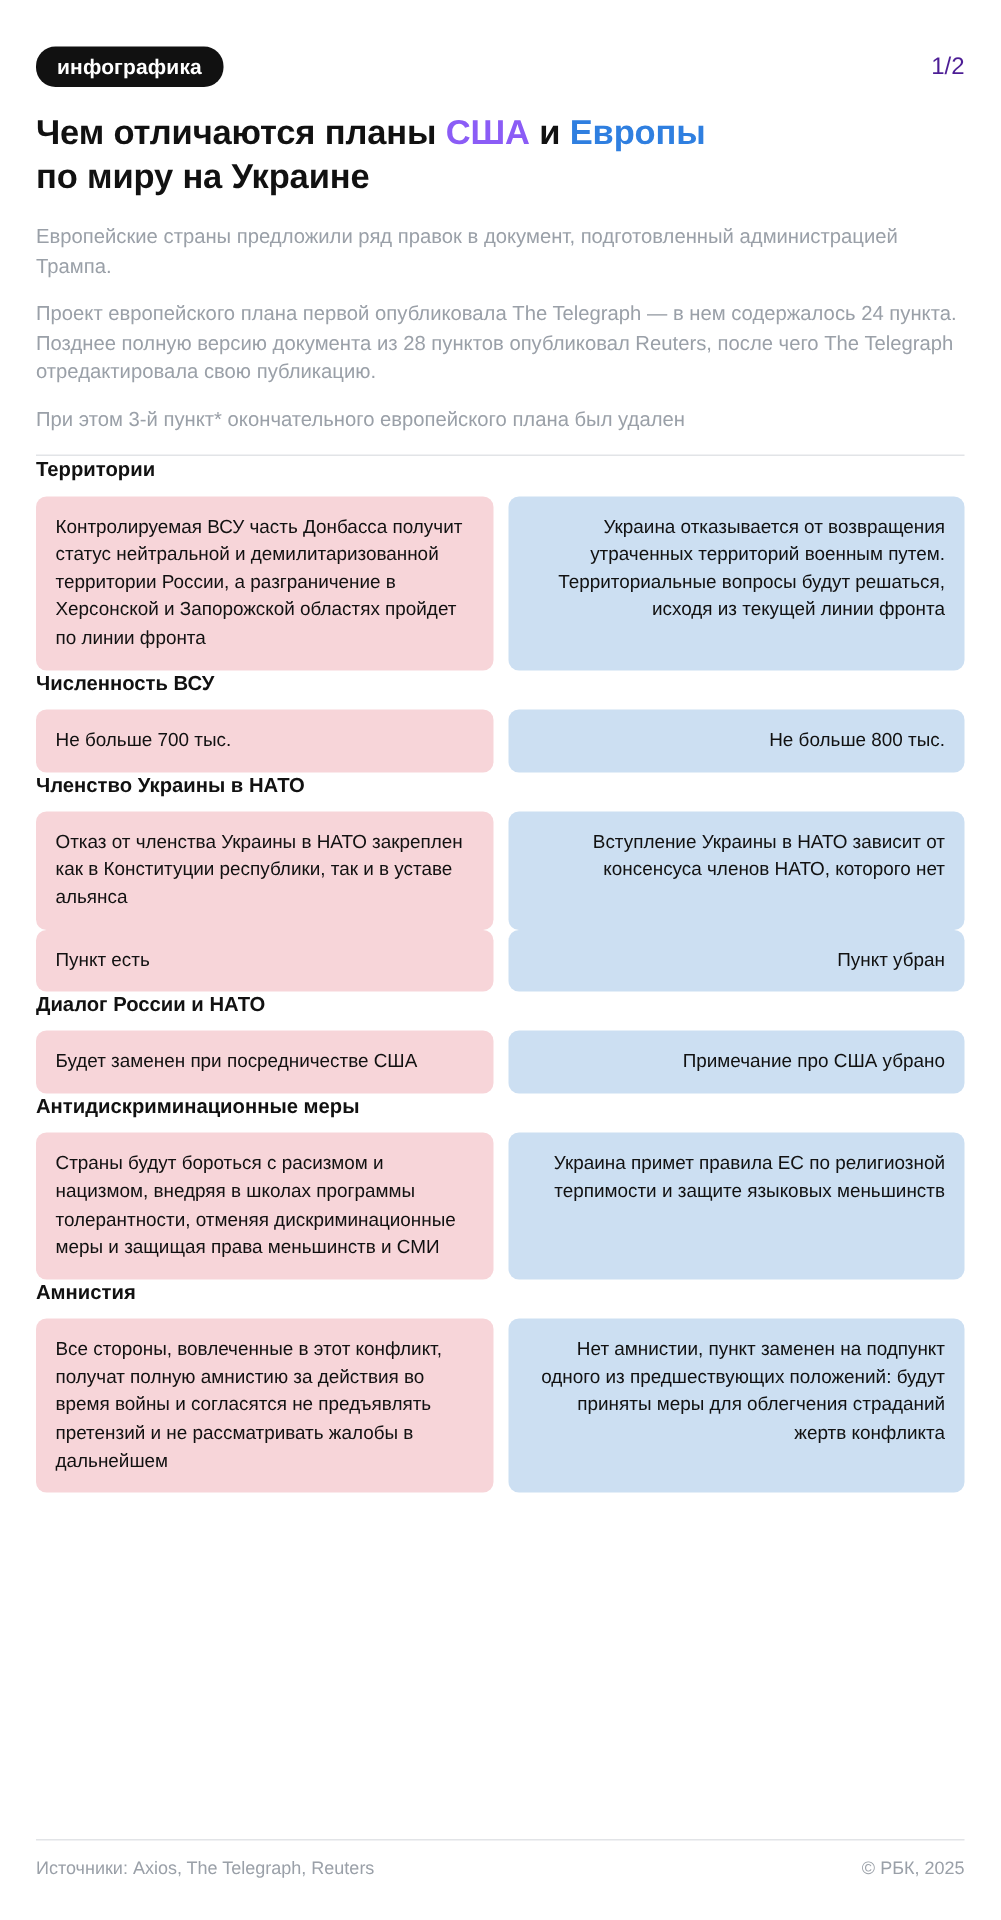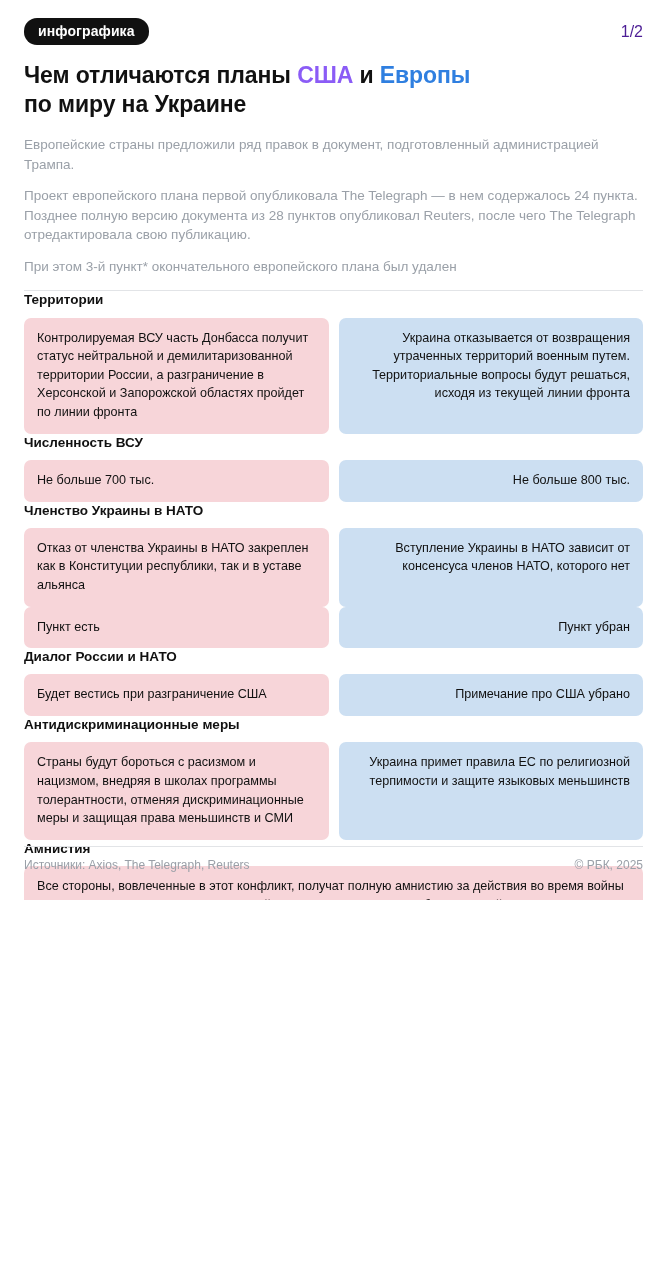--- a/index.html
+++ b/index.html
@@ -5,23 +5,23 @@
   * { box-sizing: border-box; margin: 0; padding: 0; }
   html, body {
     width: 667px;
     height: 1280px;
     background: #ffffff;
     font-family: "Liberation Sans", sans-serif;
   }
   .page {
     position: relative;
     width: 667px;
-    height: 900px;
+    height: 1280px;
     background: #ffffff;
-    padding: 0 24px;
+    padding: 13px 24px;
     overflow: hidden;
   }
   .topbar {
     display: flex;
     align-items: center;
     justify-content: space-between;
     padding-top: 18px;
   }
   .badge {
     background: #111111;
@@ -152,37 +152,38 @@
   <div class="section">
     <div class="row">
       <div class="card us">Пункт есть</div>
       <div class="card eu">Пункт убран</div>
     </div>
   </div>
 
   <div class="section">
     <div class="section-title">Диалог России и НАТО</div>
     <div class="row">
-      <div class="card us">Будет вестись при разграничение США</div>
+      <div class="card us">Будет заменен при посредничестве США</div>
       <div class="card eu">Примечание про США убрано</div>
     </div>
   </div>
 
   <div class="section">
     <div class="section-title">Антидискриминационные меры</div>
     <div class="row">
       <div class="card us">Страны будут бороться с расизмом и нацизмом, внедряя в школах программы толерантности, отменяя дискриминационные меры и защищая права меньшинств и СМИ</div>
       <div class="card eu">Украина примет правила ЕС по религиозной терпимости и защите языковых меньшинств</div>
     </div>
   </div>
 
   <div class="section">
     <div class="section-title">Амнистия</div>
     <div class="row">
       <div class="card us">Все стороны, вовлеченные в этот конфликт, получат полную амнистию за действия во время войны и согласятся не предъявлять претензий и не рассматривать жалобы в дальнейшем</div>
+      <div class="card eu">Нет амнистии, пункт заменен на подпункт одного из предшествующих положений: будут приняты меры для облегчения страданий жертв конфликта</div>
     </div>
   </div>
 
   <div class="footer">
     <div class="frule"></div>
     <div class="footer-inner">
       <span>Источники: Axios, The Telegraph, Reuters</span>
       <span>© РБК, 2025</span>
     </div>
   </div>

